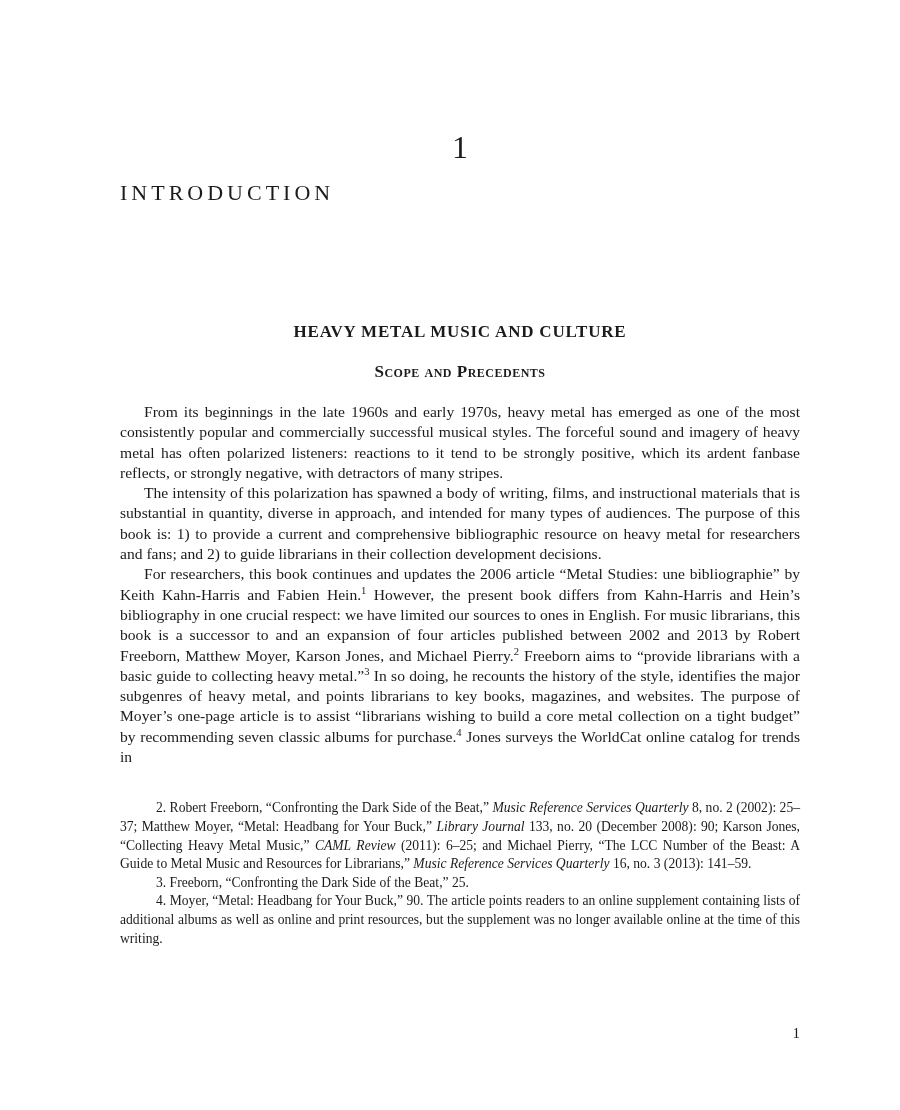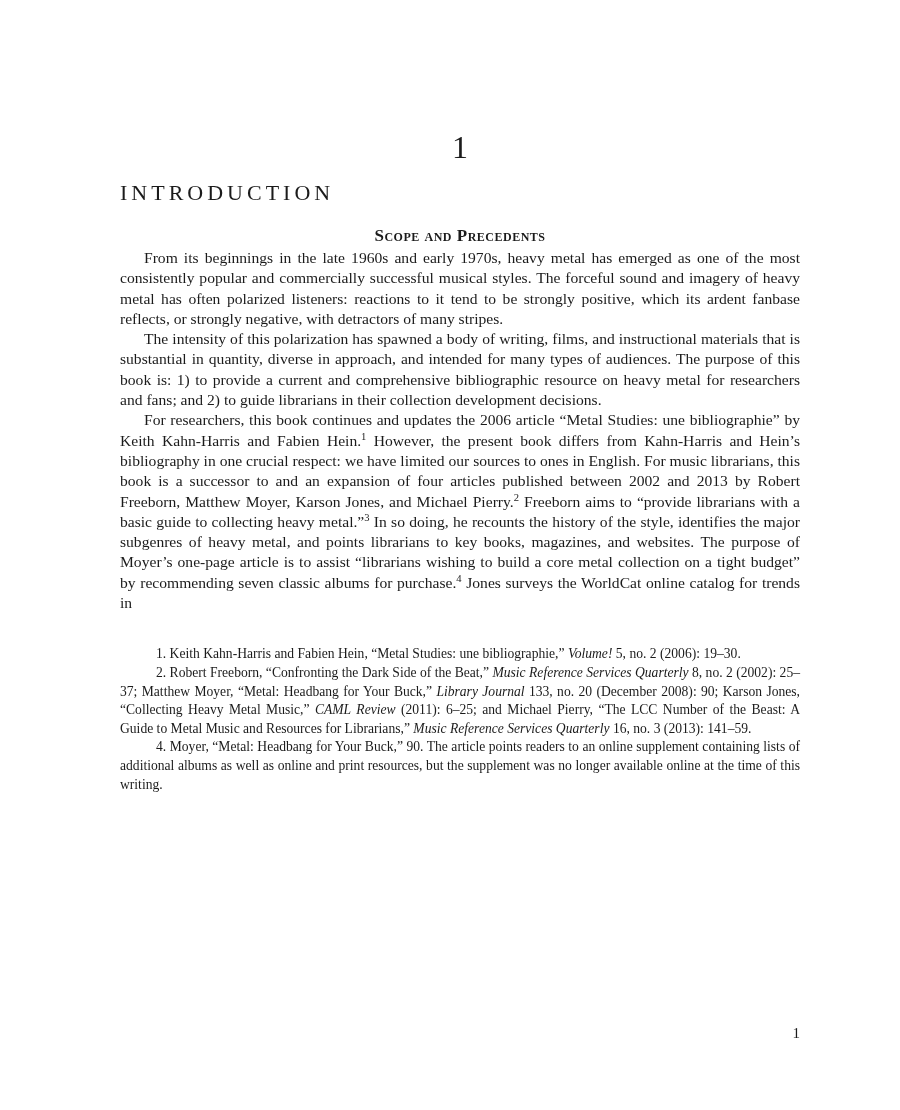--- a/index.html
+++ b/index.html
@@ -39,21 +39,21 @@
   }
   .subheading {
     font-variant: small-caps;
     font-weight: bold;
     font-size: 17px;
     letter-spacing: 0.5px;
     margin: 20px 0 0 0;
     line-height: 20px;
     text-align: center;
   }
-  .body-text { margin-top: 2px; }
+  .body-text { margin-top: 20px; }
   .body-para {
     font-size: 15.6px;
     line-height: 20.3px;
     text-align: justify;
     text-indent: 24px;
     margin: 0;
   }
   sup {
     font-size: 0.68em;
     line-height: 0;
@@ -80,31 +80,32 @@
 <body>
 
 <div class="book-page">
 
   <header>
     <div class="chapter-number">1</div>
     <h1 class="chapter-title">INTRODUCTION</h1>
   </header>
 
   <main>
+    <h2 class="section-heading">HEAVY METAL MUSIC AND CULTURE</h2>
 
     <h3 class="subheading">Scope and Precedents</h3>
 
     <div class="body-text">
       <p class="body-para"><span>From its beginnings in the late 1960s and early 1970s, heavy metal has emerged as one of the most consistently popular and commercially successful musical styles. The forceful sound and imagery of heavy metal has often polarized listeners: reactions to it tend to be strongly positive, which its ardent fanbase reflects, or strongly negative, with detractors of many stripes.</span></p>
       <p class="body-para"><span>The intensity of this polarization has spawned a body of writing, films, and instructional materials that is substantial in quantity, diverse in approach, and intended for many types of audiences. The purpose of this book is: 1) to provide a current and comprehensive bibliographic resource on heavy metal for researchers and fans; and 2) to guide librarians in their collection development decisions.</span></p>
       <p class="body-para"><span>For researchers, this book continues and updates the 2006 article “Metal Studies: une bibliographie” by Keith Kahn-Harris and Fabien Hein.</span><sup>1</sup><span> However, the present book differs from Kahn-Harris and Hein’s bibliography in one crucial respect: we have limited our sources to ones in English. For music librarians, this book is a successor to and an expansion of four articles published between 2002 and 2013 by Robert Freeborn, Matthew Moyer, Karson Jones, and Michael Pierry.</span><sup>2</sup><span> Freeborn aims to “provide librarians with a basic guide to collecting heavy metal.”</span><sup>3</sup><span> In so doing, he recounts the history of the style, identifies the major subgenres of heavy metal, and points librarians to key books, magazines, and websites. The purpose of Moyer’s one-page article is to assist “librarians wishing to build a core metal collection on a tight budget” by recommending seven classic albums for purchase.</span><sup>4</sup><span> Jones surveys the WorldCat online catalog for trends in</span></p>
     </div>
   </main>
 
   <footer class="footnotes">
-    <p class="footnote"><span>1. Keith Kahn-Harris and Fabien Hein, “Metal Studies: une bibliographie,” </span><span style="font-style: italic;">Volume!</span><span> 5, no. 2 (2006): 19–30.</span></p>
     <p class="footnote"><span>2. Robert Freeborn, “Confronting the Dark Side of the Beat,” </span><span style="font-style: italic;">Music Reference Services Quarterly</span><span> 8, no. 2 (2002): 25–37; Matthew Moyer, “Metal: Headbang for Your Buck,” </span><span style="font-style: italic;">Library Journal</span><span> 133, no. 20 (December 2008): 90; Karson Jones, “Collecting Heavy Metal Music,” </span><span style="font-style: italic;">CAML Review</span><span> (2011): 6–25; and Michael Pierry, “The LCC Number of the Beast: A Guide to Metal Music and Resources for Librarians,” </span><span style="font-style: italic;">Music Reference Services Quarterly</span><span> 16, no. 3 (2013): 141–59.</span></p>
+    <p class="footnote"><span>3. Freeborn, “Confronting the Dark Side of the Beat,” 25.</span></p>
     <p class="footnote"><span>4. Moyer, “Metal: Headbang for Your Buck,” 90. The article points readers to an online supplement containing lists of additional albums as well as online and print resources, but the supplement was no longer available online at the time of this writing.</span></p>
   </footer>
 
   <div class="page-number">1</div>
 
 </div>
 
 </body></html>

